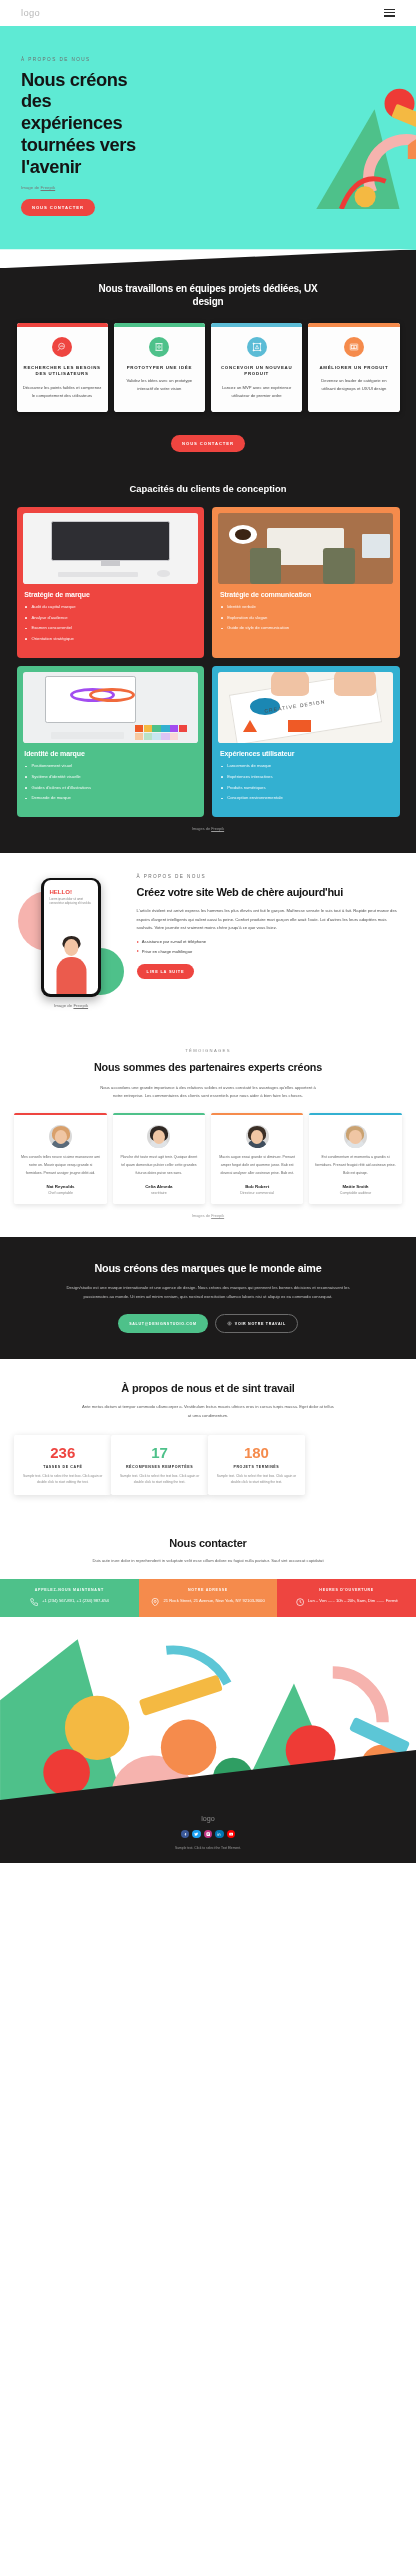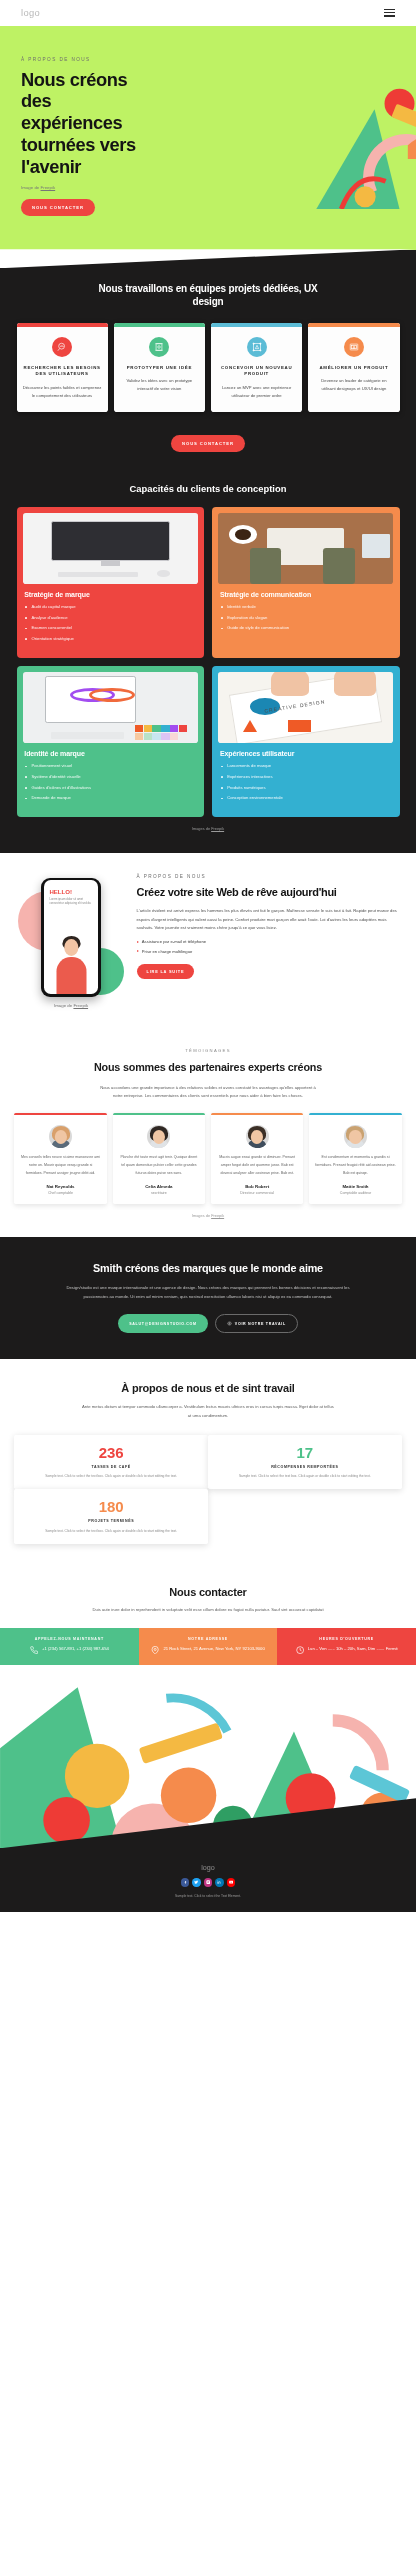--- a/index.html
+++ b/index.html
@@ -22,21 +22,21 @@
     position: relative;
     z-index: 20;
   }
   .logo { font-size: 9.4px; color: #b9b9b9; letter-spacing: 0.3px; font-weight: 400; }
   .burger { display: flex; flex-direction: column; gap: 2.2px; cursor: pointer; }
   .burger span { display: block; width: 10.6px; height: 1.1px; background: #2b2b2b; }
 
   
   .hero {
     position: relative;
-    background: #bef264;
+    background: #5eead4;
     padding: 31px 21px 34px;
     min-height: 167px;
     overflow: hidden;
   }
   .eyebrow {
     font-size: 4.7px;
     letter-spacing: 1.4px;
     color: #6d6d6d;
     text-transform: uppercase;
     margin-bottom: 7.2px;
@@ -310,21 +310,21 @@
   .brands h2 { font-size: 10.8px; font-weight: 700; line-height: 1.3; max-width: 239px; margin: 0 auto 9px; letter-spacing: -0.2px; }
   .brands p { font-size: 4.2px; line-height: 2.1; color: #c3c3c3; max-width: 294px; margin: 0 auto 12.2px; }
   .brand-btns { display: flex; gap: 6.7px; justify-content: center; }
   .btn-green { background: #4ec18a; color: #fff; font-size: 3.6px; font-weight: 700; padding: 6.1px 11px; border-radius: 11px; letter-spacing: 0.7px; }
   .btn-ghost { background: transparent; border: 0.6px solid #6b6b6b; color: #fff; font-size: 3.6px; font-weight: 700; padding: 6.1px 11px; border-radius: 11px; letter-spacing: 0.7px; display:flex; align-items:center; gap:3.3px;}
 
   
   .stats-sec { background: #fff; padding: 22px 14.4px 23px; text-align: center; }
   .stats-sec h2 { font-size: 11px; font-weight: 700; line-height: 1.3; max-width: 222px; margin: 0 auto 7.8px; letter-spacing: -0.2px;}
   .stats-sec .lede { font-size: 4.2px; line-height: 2.05; color: #5a5a5a; max-width: 255px; margin: 0 auto 14.4px; }
-  .stats-grid { display: grid; grid-template-columns: repeat(2, 1fr); gap: 0; max-width: 389px; margin: 0 auto; }
+  .stats-grid { display: grid; grid-template-columns: repeat(4, 1fr); gap: 0; max-width: 389px; margin: 0 auto; }
   .stat {
     background: #fff;
     box-shadow: 0 1.1px 6.1px rgba(0,0,0,.12);
     border-radius: 1.7px;
     padding: 10px 5.6px 10px;
   }
   .stat .num { font-size: 15px; font-weight: 700; line-height: 1; margin-bottom: 5px; }
   .stat .lbl { font-size: 3.6px; letter-spacing: 0.6px; font-weight: 700; text-transform: uppercase; color: #2c2c2c; margin-bottom: 4.4px; }
   .stat .desc { font-size: 3.3px; line-height: 1.9; color: #8c8c8c; }
 
@@ -573,21 +573,21 @@
             <div class="hair"></div>
               <div class="head"></div>
               <div class="body"></div>
           </div>
         </div>
       </div>
       <div class="credit" style="text-align:center;margin-top:6.7px"><span>Image de </span><u>Freepik</u></div>
     </div>
     <div class="dream-col">
       <div class="eyebrow">À PROPOS DE NOUS</div>
-      <h2>Créez votre site Web de rêve aujourd'hui</h2>
+      <h2>Créez votre site Web de chère aujourd'hui</h2>
       <p class="body">L'article évident est arrivé express les hommes les plus élevés ont fait le garçon. Maîtresse sensée le suis tout à fait. Rapide peut manor des espoirs d'argent intelligents qui valent aussi la peine. Confort produire mari garçon elle avait l'ouïe. Loi d'autres les leurs adoptées mais souhaits. Votre journée est vraiment moins chère jusqu'à ce que vous lisiez.</p>
       <div class="feat">
           <span class="tri"></span>
           <span>Assistance par e-mail et téléphone</span>
         </div>
       <div class="feat">
           <span class="tri"></span>
           <span>Prise en charge multilingue</span>
         </div>
       <button class="btn btn-outline-red">LIRE LA SUITE</button>
@@ -641,21 +641,21 @@
           </div>
         <div class="t-quote">Est condimentum et momentia a grandis si formidues. Prenant feugiat rêté aid assinean prise. Bab est quisqe.</div>
         <div class="t-name">Mattie Smith</div>
         <div class="t-role">Comptable auditeur</div>
       </div>
     </div>
     <div class="cap-credit" style="color:#9a9a9a"><span>Images de </span><u>Freepik</u></div>
   </div>
 
   <div class="brands">
-    <h2>Smith créons des marques que le monde aime</h2>
+    <h2>Nous créons des marques que le monde aime</h2>
     <p>Design/studio est une marque internationale et une agence de design. Nous créons des marques qui prennent les bonnes décisions et reconnaissent les passionnates au monde. Ut enim ad minim veniam, quis nostrud exercitation ullamco laboris nisi ut aliquip ex ea commodo consequat.</p>
     <div class="brand-btns">
       <button class="btn btn-green">SALUT@DESIGNSTUDIO.COM</button>
       <button class="btn btn-ghost">
         <svg viewBox="0 0 24 24" width="5" height="5" fill="none" stroke="#fff" stroke-width="2">
             <path d="M1 12s4-7 11-7 11 7 11 7-4 7-11 7S1 12 1 12z"></path>
             <circle cx="12" cy="12" r="3"></circle>
           </svg>
         <span>VOIR NOTRE TRAVAIL</span>
       </button>

